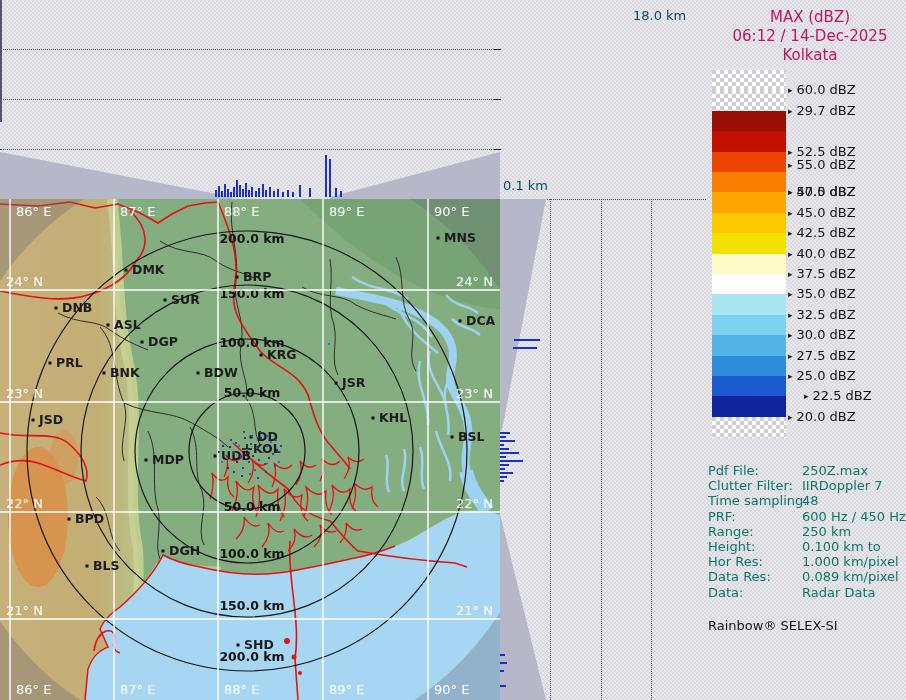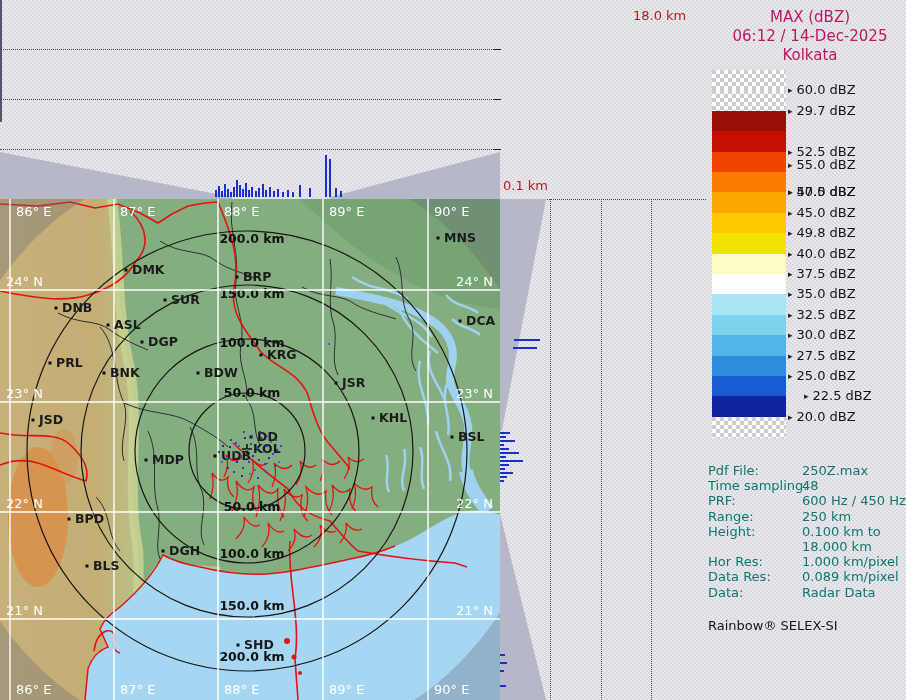--- a/index.html
+++ b/index.html
@@ -10,21 +10,21 @@
   }
   .abs{position:absolute;}
   .checker{background:repeating-conic-gradient(#ffffff 0% 25%, #cdcdd2 0% 50%) 0 0/8px 8px;}
   
   #top-panel{left:0;top:0;width:500px;height:199px;}
   #side-panel{left:500px;top:199px;width:206px;height:501px;}
   .hgrid{position:absolute;left:0;width:500px;height:0;border-top:1px dotted #4a4a55;}
   .vgrid{position:absolute;top:199px;height:501px;width:0;border-left:1px dotted #4a4a55;}
   #hgrid-side{position:absolute;left:500px;top:199px;width:206px;height:0;border-top:1px dotted #4a4a55;}
   .tick{position:absolute;width:7px;height:1px;background:#222;}
-  .axis-label{position:absolute;font-size:13px;color:#b91c1c;white-space:nowrap;}
+  .axis-label{position:absolute;font-size:13px;color:#0c4a6e;white-space:nowrap;}
   
   #legend{left:706px;top:0;width:200px;height:700px;}
   #legend-title{position:absolute;left:0;top:8px;width:208px;text-align:center;
     font-size:15px;line-height:19px;color:#be185d;}
   .band{position:absolute;left:6px;width:74px;}
   .lrow{position:absolute;left:82px;font-size:13px;color:#141414;white-space:nowrap;}
   .lrow .tri{font-size:9px;vertical-align:1px;margin-right:4px;color:#222;}
   #meta{position:absolute;left:2px;top:463px;width:198px;font-size:13px;color:#0f766e;}
   .mrow{line-height:15.2px;white-space:nowrap;}
   .mlabel{display:inline-block;width:94px;}
@@ -369,36 +369,36 @@
       <div class="band checker" style="top: 416.8px; height: 20.9px;"></div>
     </div>
   <div id="legend-labels">
       <div class="lrow" style="top: 82.4px;"><span class="tri">▸</span><span>60.0 dBZ</span></div>
       <div class="lrow" style="top: 102.8px;"><span class="tri">▸</span><span>29.7 dBZ</span></div>
       <div class="lrow" style="top: 123.2px; margin-top: 34px;"><span class="tri">▸</span><span>55.0 dBZ</span></div>
       <div class="lrow" style="top: 143.6px;"><span class="tri">▸</span><span>52.5 dBZ</span></div>
       <div class="lrow" style="top: 164px; margin-top: 20px;"><span class="tri">▸</span><span>50.0 dBZ</span></div>
       <div class="lrow" style="top: 184.4px;"><span class="tri">▸</span><span>47.5 dBZ</span></div>
       <div class="lrow" style="top: 204.8px;"><span class="tri">▸</span><span>45.0 dBZ</span></div>
-      <div class="lrow" style="top: 225.2px;"><span class="tri">▸</span><span>49.8 dBZ</span></div>
+      <div class="lrow" style="top: 225.2px;"><span class="tri">▸</span><span>42.5 dBZ</span></div>
       <div class="lrow" style="top: 245.6px;"><span class="tri">▸</span><span>40.0 dBZ</span></div>
       <div class="lrow" style="top: 266px;"><span class="tri">▸</span><span>37.5 dBZ</span></div>
       <div class="lrow" style="top: 286.4px;"><span class="tri">▸</span><span>35.0 dBZ</span></div>
       <div class="lrow" style="top: 306.8px;"><span class="tri">▸</span><span>32.5 dBZ</span></div>
       <div class="lrow" style="top: 327.2px;"><span class="tri">▸</span><span>30.0 dBZ</span></div>
       <div class="lrow" style="top: 347.6px;"><span class="tri">▸</span><span>27.5 dBZ</span></div>
       <div class="lrow" style="top: 368px;"><span class="tri">▸</span><span>25.0 dBZ</span></div>
       <div class="lrow" style="top: 388.4px; padding-left: 16px;"><span class="tri">▸</span><span>22.5 dBZ</span></div>
       <div class="lrow" style="top: 408.8px;"><span class="tri">▸</span><span>20.0 dBZ</span></div>
     </div>
   <div id="meta">
       <div class="mrow"><span class="mlabel">Pdf File:</span><span>250Z.max</span></div>
+      <div class="mrow"><span class="mlabel">Clutter Filter:</span><span>IIRDoppler 7</span></div>
       <div class="mrow"><span class="mlabel">Time sampling:</span><span>48</span></div>
       <div class="mrow"><span class="mlabel">PRF:</span><span>600 Hz / 450 Hz</span></div>
       <div class="mrow"><span class="mlabel">Range:</span><span>250 km</span></div>
       <div class="mrow"><span class="mlabel">Height:</span><span>0.100 km to</span></div>
-      <div class="mrow"><span class="mlabel"></span><span>18.000 km</span></div>
       <div class="mrow"><span class="mlabel">Hor Res:</span><span>1.000 km/pixel</span></div>
       <div class="mrow"><span class="mlabel">Data Res:</span><span>0.089 km/pixel</span></div>
       <div class="mrow"><span class="mlabel">Data:</span><span>Radar Data</span></div>
     </div>
   <div id="meta-footer">Rainbow® SELEX-SI</div>
 </div>
 
 </body></html>

